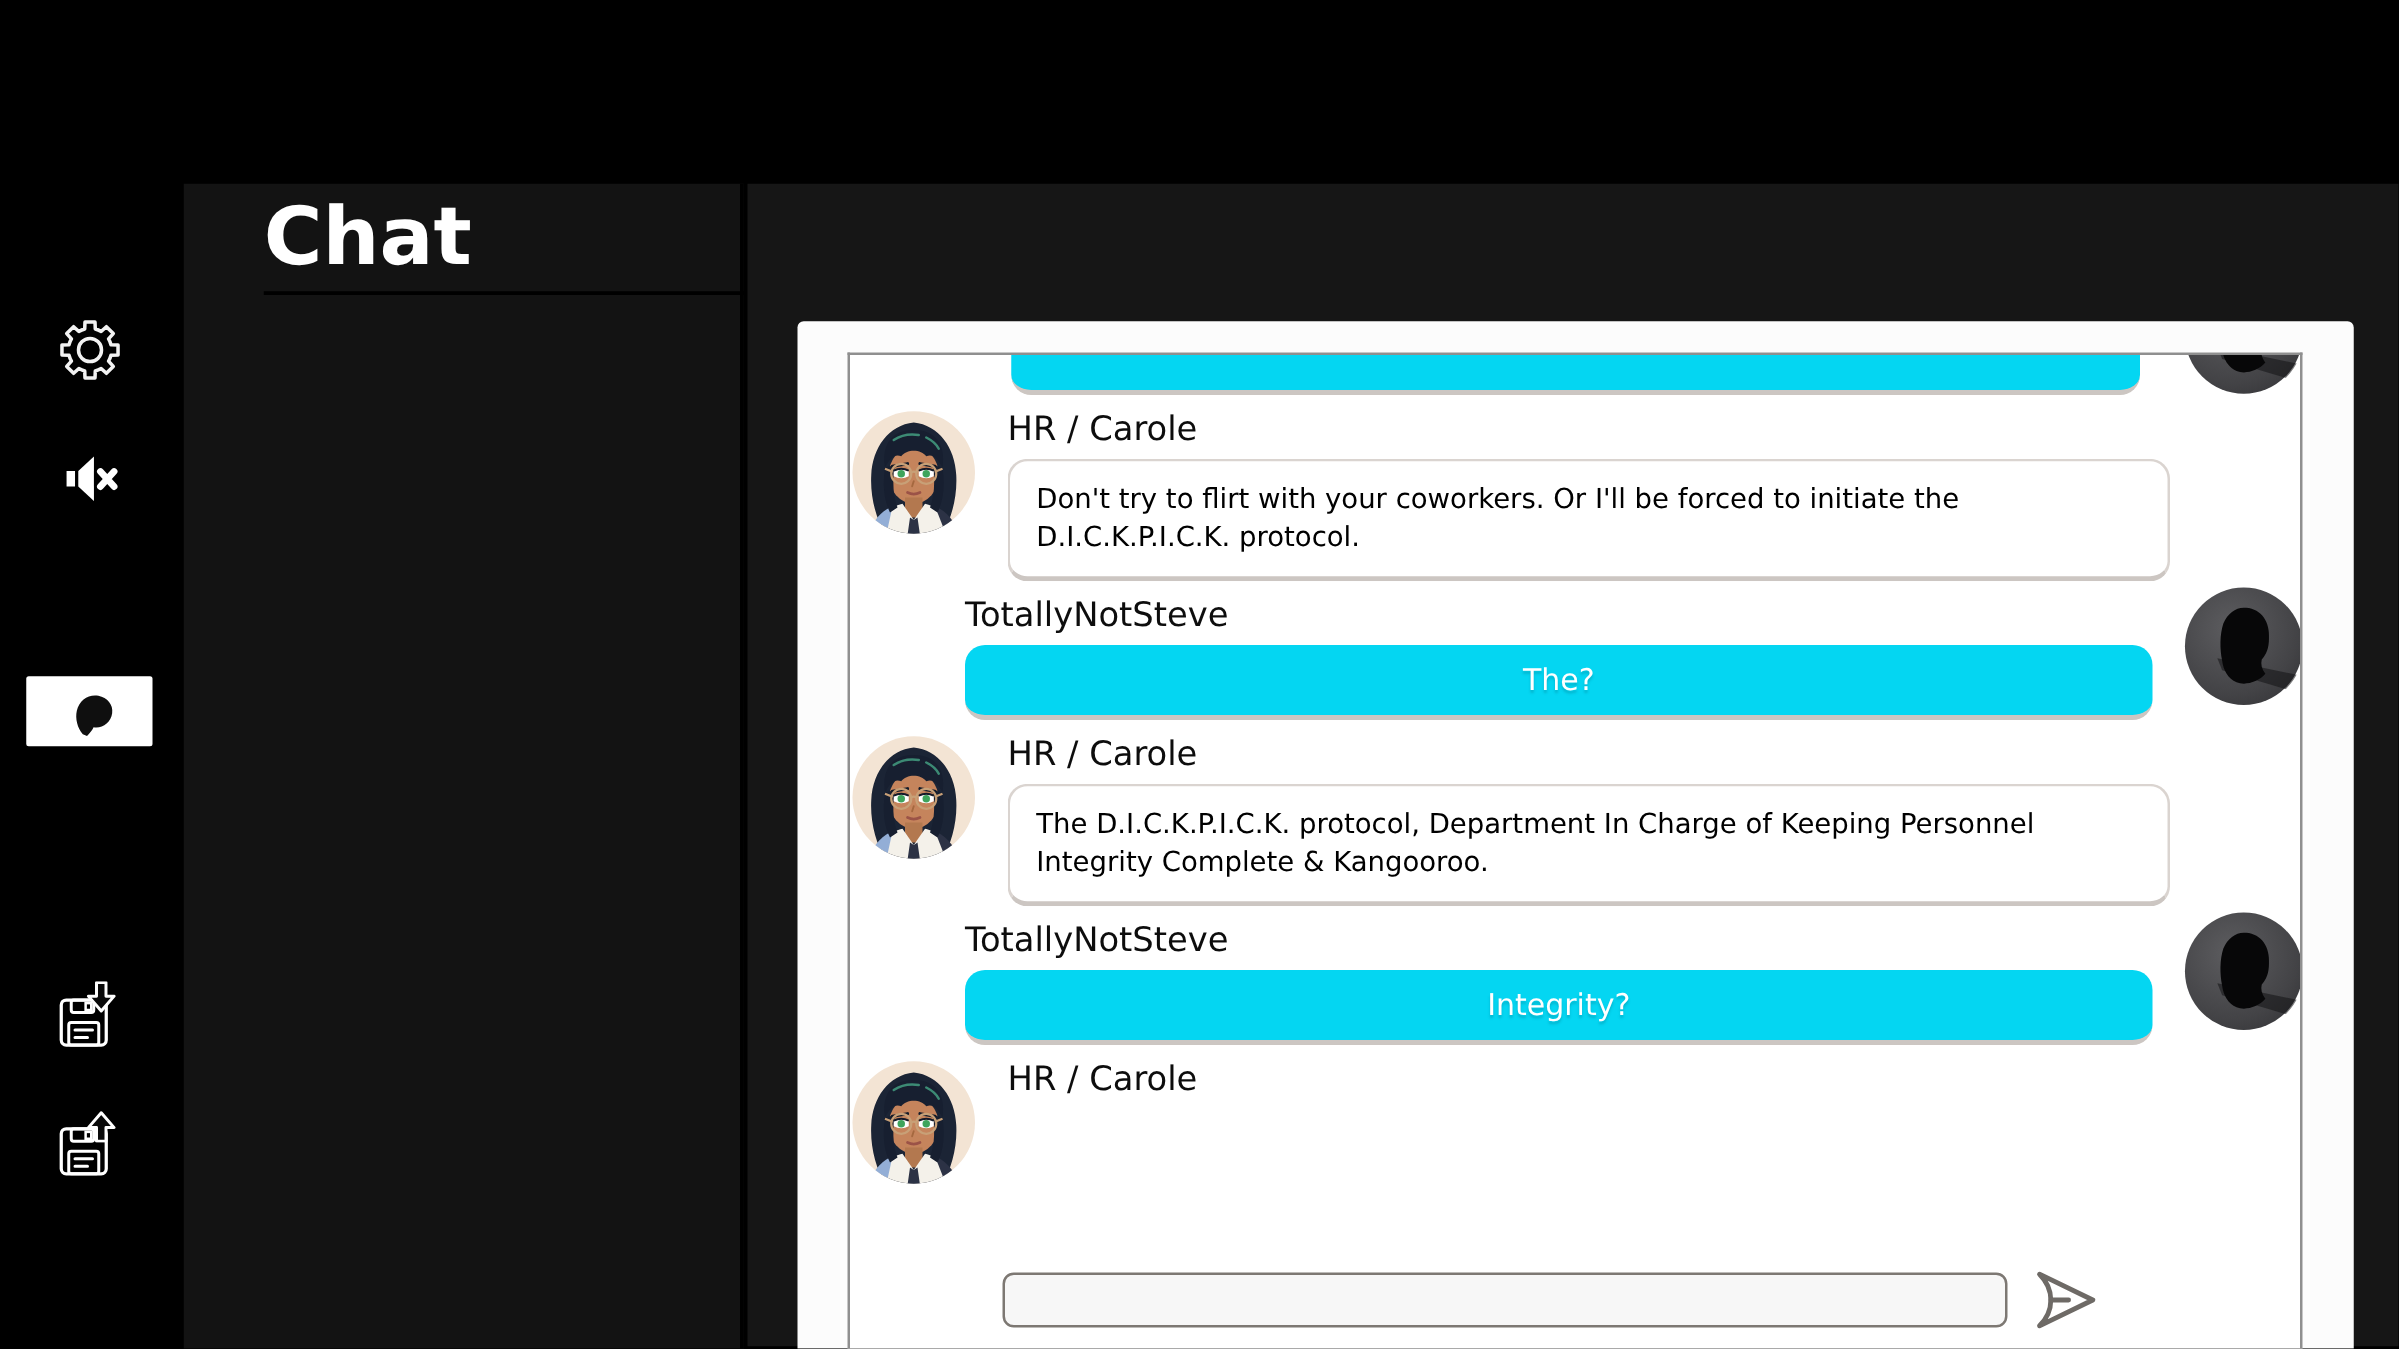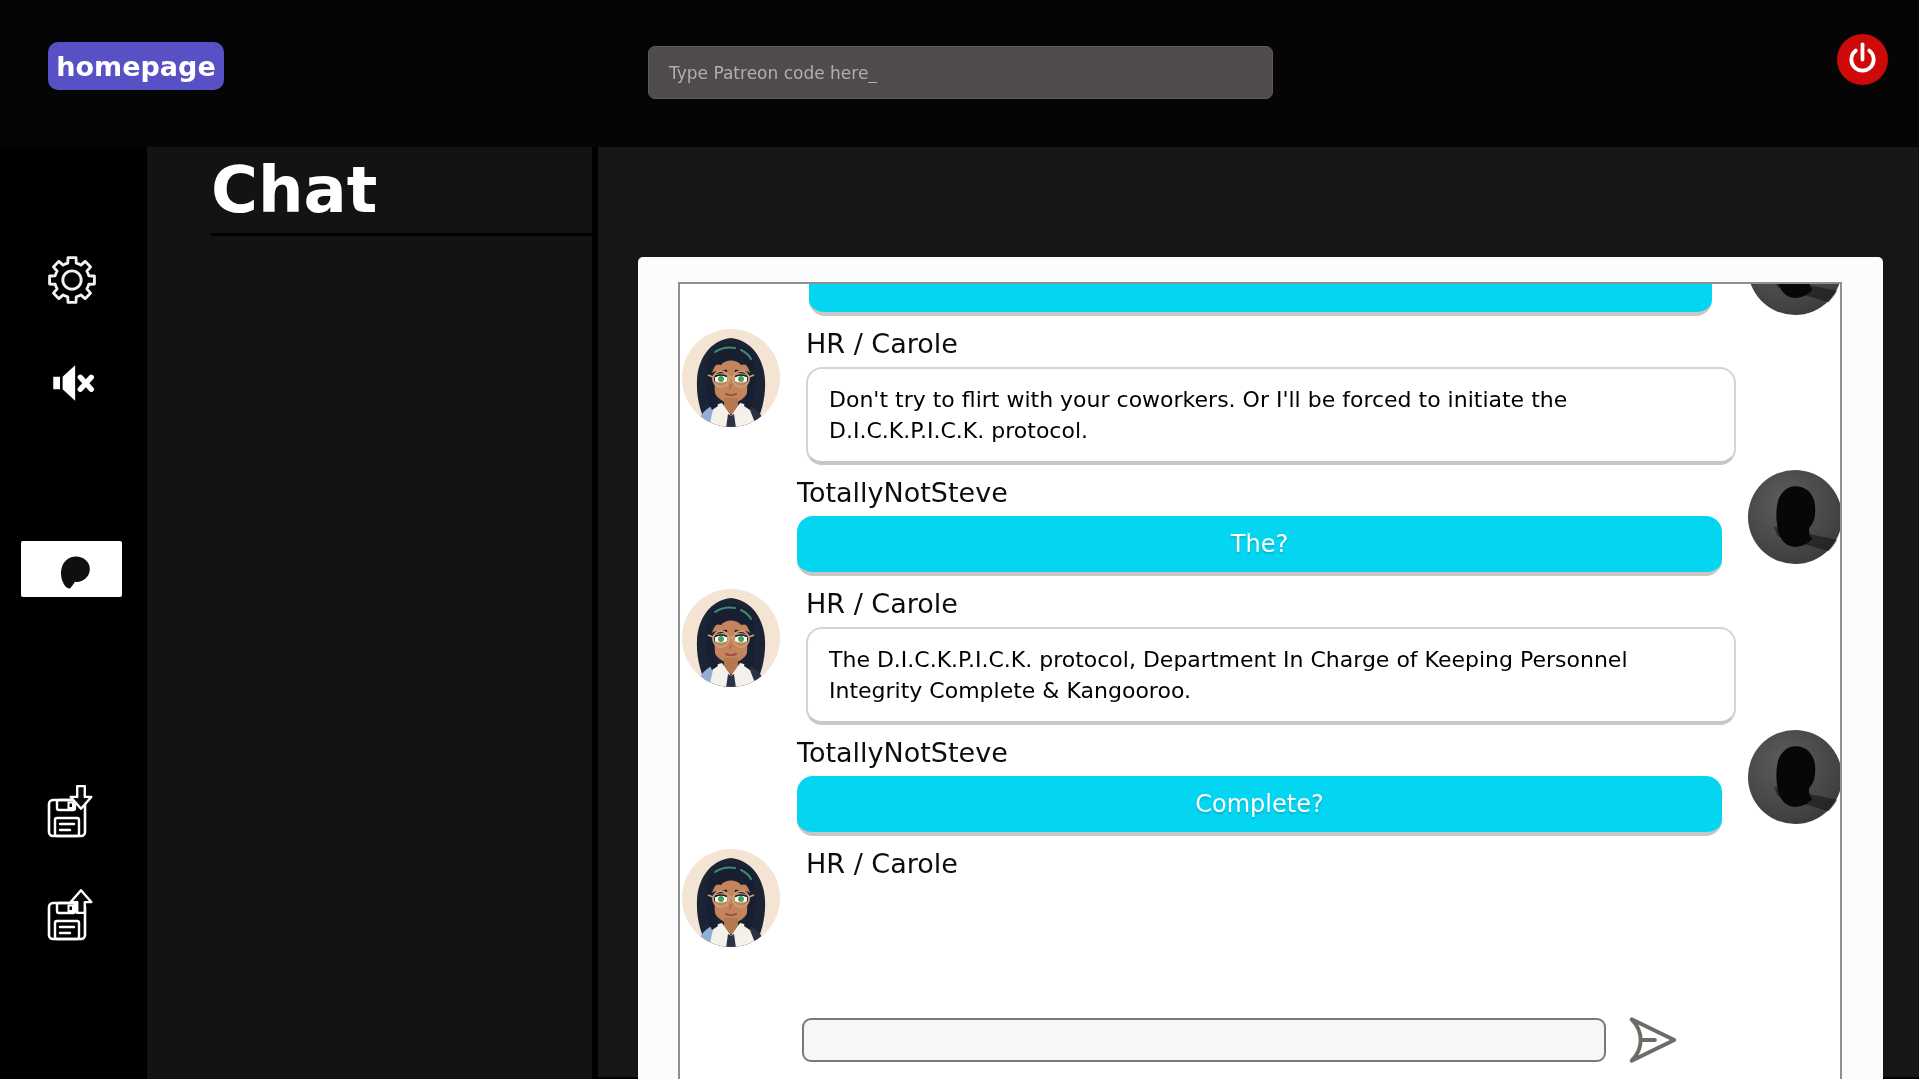--- a/index.html
+++ b/index.html
@@ -41,21 +41,21 @@
   .chat-window{position:absolute;left:40px;top:110px;width:1245px;height:822px;
     background:#fcfcfc;border-radius:5px 5px 0 0;}
   .chat-panel{position:absolute;left:40px;top:25px;width:1164px;height:797px;box-sizing:border-box;
     background:#fff;border:2px solid #8f8f8f;border-bottom:none;overflow:hidden;}
 
   .messages{position:absolute;left:0;top:0;right:0;bottom:110px;overflow:hidden;}
 
   .msg{position:relative;}
   .msg .author{font-size:27px;color:#0d0d0d;margin:12px 0 8px;}
   .msg.left{padding-left:126px;padding-right:104px;}
-  .msg.right{padding-left:117px;padding-right:118px;}
+  .msg.right{padding-left:92px;padding-right:118px;}
   .avatar{position:absolute;border-radius:50%;overflow:hidden;}
   .avatar svg{display:block;width:100%;height:100%;}
   .msg.left .avatar{left:1px;top:0;width:100px;height:100px;}
   .msg.right .avatar{right:-3px;top:-8px;width:96px;height:96px;}
 
   .bubble{border-radius:16px;box-sizing:border-box;}
   .bubble.white{background:#fff;border:2px solid #dad4d0;border-bottom:4px solid #ccc6c2;
     padding:15px 21px;font-size:22px;line-height:31px;color:#000;}
   .bubble.cyan{background:#04d6f2;border-bottom:4px solid #ccc6c2;
     padding:13px 26px;font-size:24px;line-height:30px;color:#fff;text-align:center;
@@ -158,29 +158,20 @@
 
     <symbol id="sym-plane" viewBox="0 0 48 48">
       <path d="M9,8 L42,24 L9,40 C14,35 16,29.5 16,24 C16,18.5 14,13 9,8 Z" fill="none" stroke="#6e6a66" stroke-width="3" stroke-linejoin="round"></path>
       <path d="M16,24 L27,24" stroke="#6e6a66" stroke-width="3" stroke-linecap="round"></path>
     </symbol>
   </defs>
 </svg>
 
 <div id="screen">
 
-  <div class="topbar">
-    <button class="homepage-btn">homepage</button>
-    <input class="patreon-input" type="text" placeholder="Type Patreon code here_" style="">
-    <button class="power-btn">
-      <svg>
-          <use href="#sym-power"></use>
-        </svg>
-    </button>
-  </div>
 
   <div class="sidebar">
     <button class="side-btn btn-gear">
       <svg>
           <use href="#sym-gear"></use>
         </svg>
     </button>
     <button class="side-btn btn-mute">
       <svg>
           <use href="#sym-mute"></use>
@@ -255,21 +246,21 @@
             </div>
             <div class="author">HR / Carole</div>
             <div class="bubble white">
               <span>The D.I.C.K.P.I.C.K. protocol, Department In Charge of Keeping Personnel Integrity Complete &amp; Kangooroo.</span>
             </div>
           </div>
 
           <div class="msg right">
             <div class="author">TotallyNotSteve</div>
             <div class="bubble cyan">
-              <span>Complete?</span>
+              <span>Integrity?</span>
             </div>
             <div class="avatar">
               <svg>
                   <use href="#sym-steve"></use>
                 </svg>
             </div>
           </div>
 
           <div class="msg left">
             <div class="avatar">

